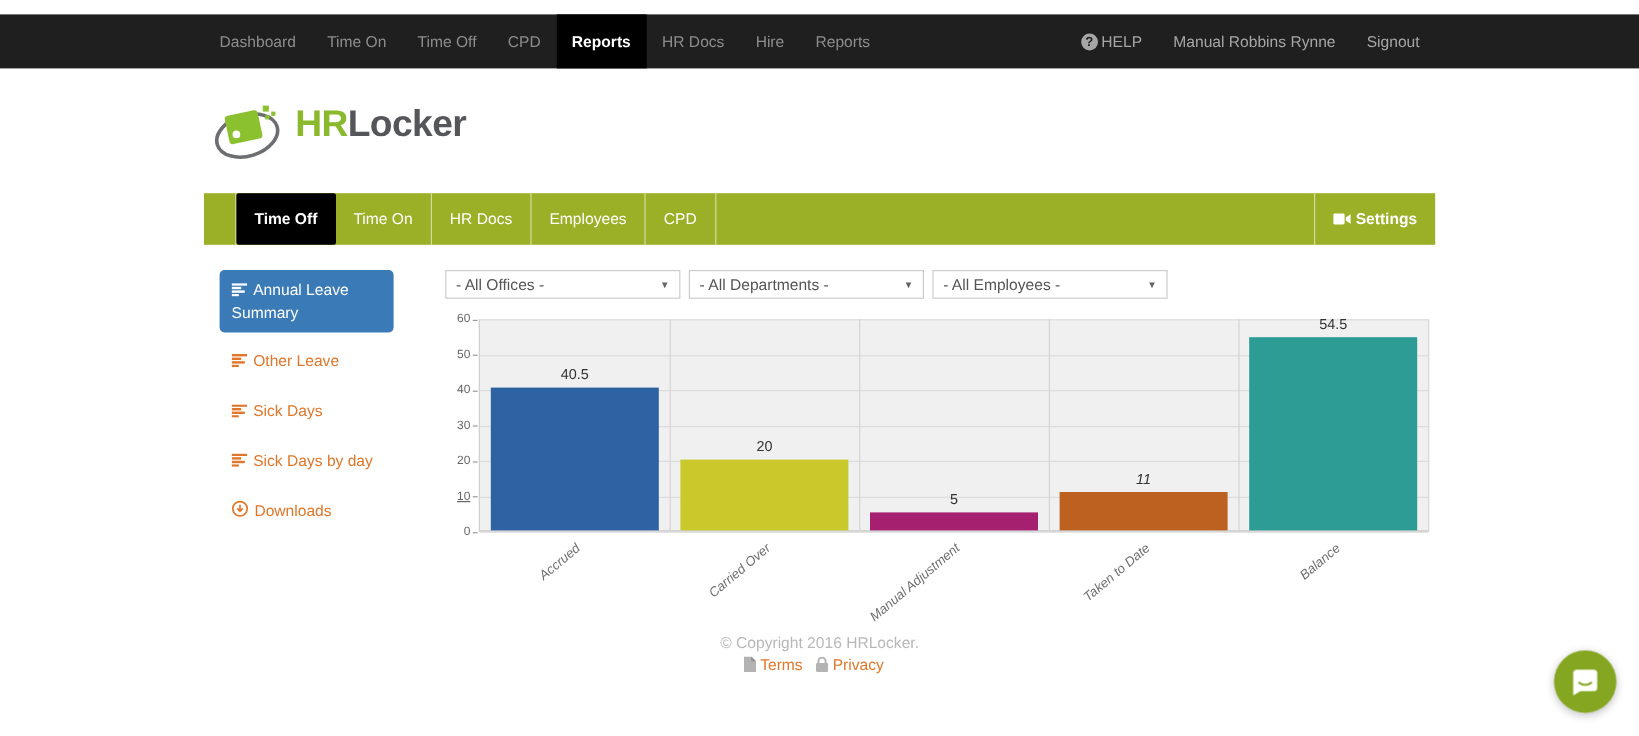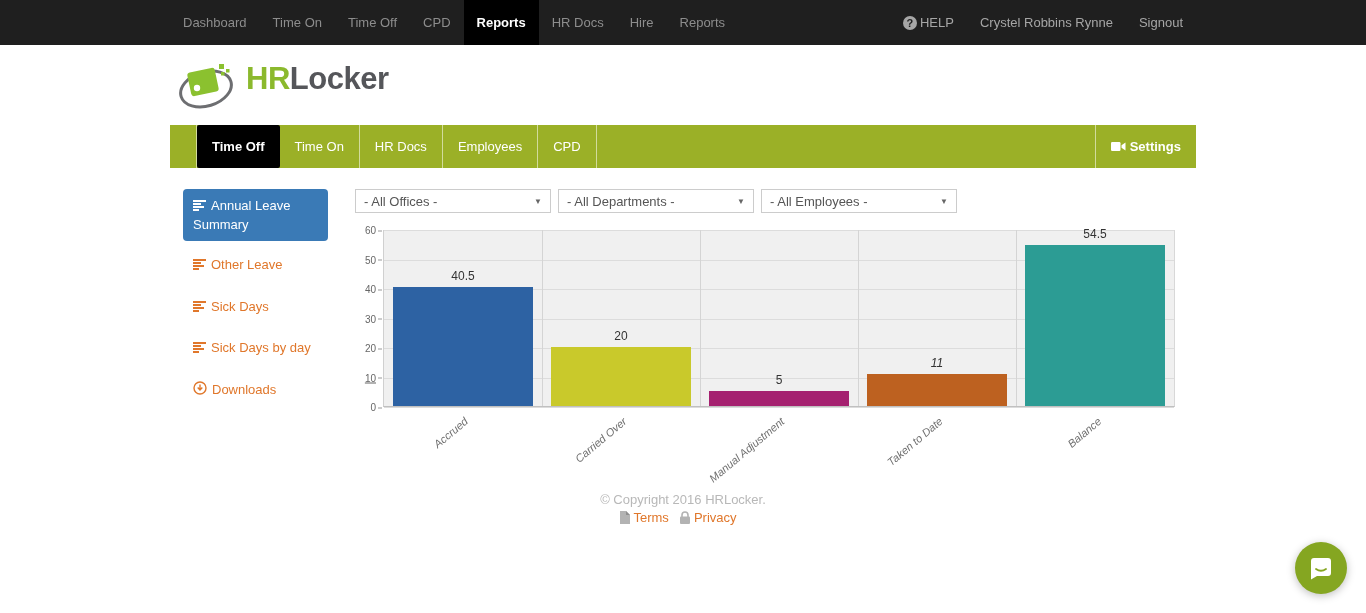--- a/index.html
+++ b/index.html
@@ -1,19 +1,19 @@
 <!DOCTYPE html>
 <html><head>
 <meta charset="utf-8">
 <style>
   * { margin:0; padding:0; box-sizing:border-box; }
   html,body { width:1366px; height:613px; overflow:hidden; background:#fff;
     font-family:"Liberation Sans", sans-serif; }
   a { text-decoration:none; cursor:pointer; }
-  .container { width:1026px; margin:0 auto; }
+  .container { width:1026px; margin:12px auto; }
 
   
   .topnav { height:45px; background:#1f1f1f; }
   .nav-inner { display:flex; align-items:stretch; height:45px; }
   .nav-item { display:flex; align-items:center; padding:0 13px; font-size:13px;
     color:#8d8d8d; white-space:nowrap; }
   .nav-item.active { background:#000; color:#fff; font-weight:700; }
   .nav-right { margin-left:auto; display:flex; }
   .nav-right .nav-item { color:#a6a6a6; }
   .help-icon { display:inline-block; width:14px; height:14px; border-radius:50%;
@@ -31,21 +31,21 @@
   .tabbar { height:43px; background:#9bb027; display:flex; align-items:stretch; }
   .tab-stub { width:27px; border-right:1px solid rgba(255,255,255,0.55); }
   .tab { display:flex; align-items:center; padding:0 15px; color:#fff; font-size:13px;
     border-right:1px solid rgba(255,255,255,0.55); white-space:nowrap; }
   .tab.active { background:#000; font-weight:700; border-radius:2px; border-right:none; }
   .tab-tutorial { margin-left:auto; border-right:none;
     border-left:1px solid rgba(255,255,255,0.55); font-weight:700; }
   .tab-tutorial svg { margin-right:4px; }
 
   
-  .main { display:flex; margin-top:21px; }
+  .main { display:flex; margin-top:21px;gap:16px; }
   .sidebar { width:145px; margin-left:13px; flex:none; }
   .side-item { display:block; padding:8px 10px; font-size:13px; color:#e0772b;
     line-height:1.35; margin-bottom:7px; border-radius:4px; }
   .side-item.active { background:#3a7ab6; color:#fff; }
   .side-icon { display:inline-block; vertical-align:-1px; margin-right:5px; }
 
   .content { flex:1; margin-left:27px; }
 
   
   .filters { display:flex;align-items:center; }
@@ -101,21 +101,21 @@
     <a class="nav-item">CPD</a>
     <a class="nav-item active">Reports</a>
     <a class="nav-item">HR Docs</a>
     <a class="nav-item">Hire</a>
     <a class="nav-item">Reports</a>
     <div class="nav-right">
       <a class="nav-item">
         <span class="help-icon">?</span>
         <span>HELP</span>
       </a>
-      <a class="nav-item">Crystel Robbins Rynne</a>
+      <a class="nav-item">Manual Robbins Rynne</a>
       <a class="nav-item">Signout</a>
     </div>
   </div>
 </nav>
 
 <div class="container logo-section">
   <a class="logo">
     <span>
       <svg width="62" height="52" viewBox="0 0 62 52">
         <ellipse cx="28" cy="28" rx="26" ry="17" fill="none" stroke="#6d6e71" stroke-width="3" transform="rotate(-17 28 28)"></ellipse>

